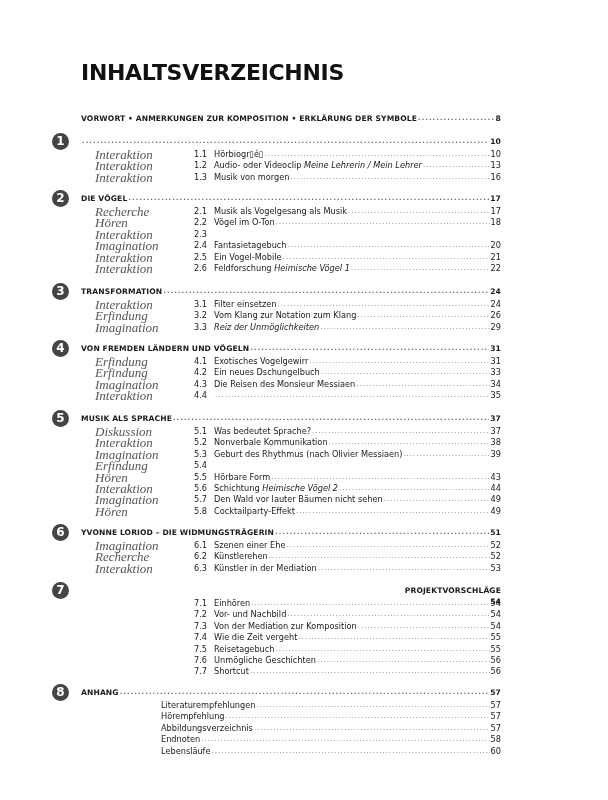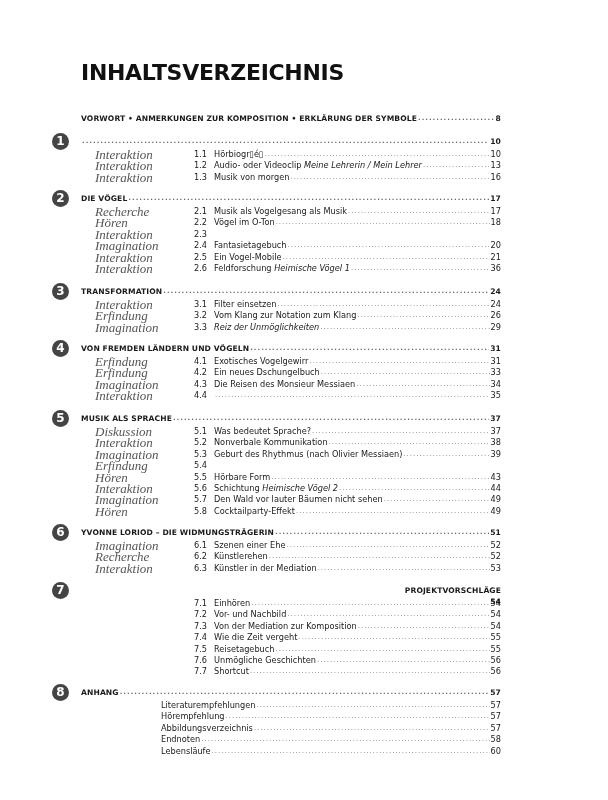--- a/index.html
+++ b/index.html
@@ -113,21 +113,21 @@
         <span class="dots"></span>
         <span class="pg">21</span>
       </span>
     </div>
     <div class="row sub" style="top: 263px;">
       <span class="cat">Interaktion</span>
       <span class="num">2.6</span>
       <span class="body">
         <span class="txt">Feldforschung <span class="em">Heimische Vögel 1</span></span>
         <span class="dots"></span>
-        <span class="pg">36</span>
+        <span class="pg">22</span>
       </span>
     </div>
     <div class="badge" style="top: 283px;">3</div>
     <div class="row head" style="top: 286px;">
       <span class="txt">TRANSFORMATION</span>
       <span class="dots"></span>
       <span class="pg">24</span>
     </div>
     <div class="row sub" style="top: 299px;">
       <span class="cat">Interaktion</span>

